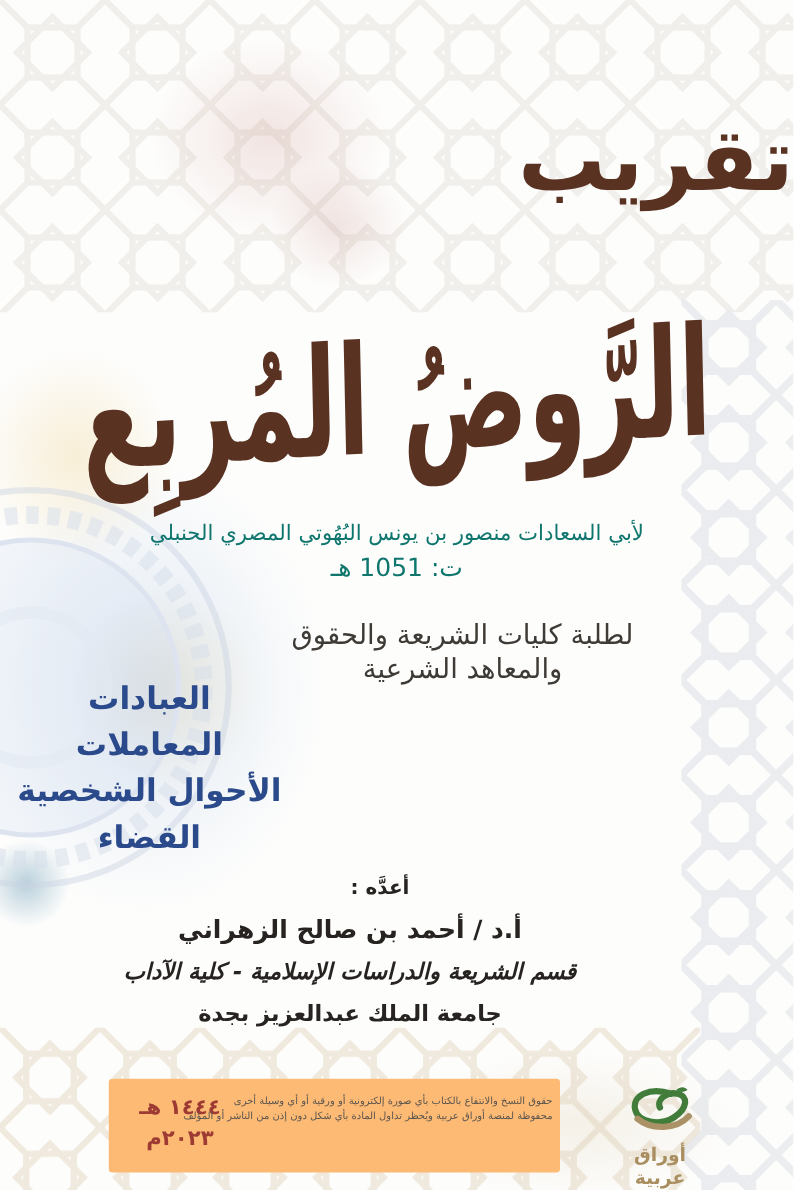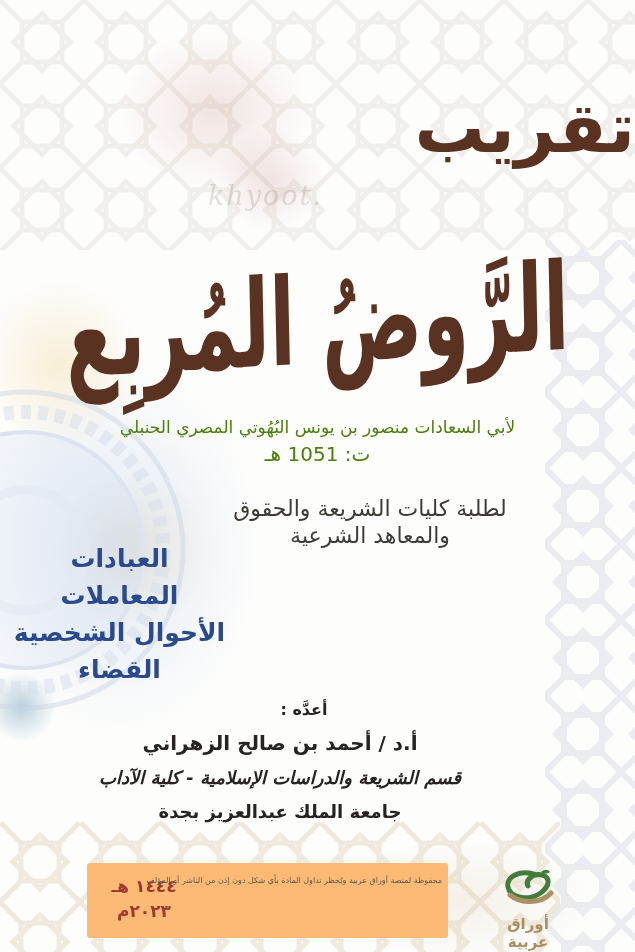--- a/index.html
+++ b/index.html
@@ -64,21 +64,21 @@
     color: #5a3222;
     transform: scaleY(1.55) scaleX(.96) rotate(-2deg);
     transform-origin: center;
     margin-top: 48px;
     white-space: nowrap;
   }
 
   .author-block {
     position: absolute; left: 0; top: 414px; width: 635px;
     text-align: center;
-    color: #4d7c0f;
+    color: #0f766e;
   }
   .author-line { font-size: 17px; line-height: 1.55; }
   .death-year  { font-size: 20px; line-height: 1.4; }
 
   .audience-block {
     position: absolute; left: 230px; top: 496px; width: 280px;
     text-align: center;
     color: #3e3a35;
     font-size: 22px;
     line-height: 1.22;
@@ -199,21 +199,20 @@
   <div class="blob blob-teal"></div>
   <div class="blob blob-beige"></div>
 
   <svg class="medallion" width="330" height="350" xmlns="http://www.w3.org/2000/svg">
     <circle cx="150" cy="175" r="158" fill="none" stroke="#c9d2e2" stroke-width="5" opacity=".45"></circle>
     <circle cx="150" cy="175" r="138" fill="none" stroke="#d6dde9" stroke-width="14" opacity=".5" stroke-dasharray="10 7"></circle>
     <circle cx="150" cy="175" r="118" fill="rgba(206,220,240,.22)" stroke="#dde4ef" stroke-width="4"></circle>
     <circle cx="150" cy="175" r="60" fill="none" stroke="#e3e9f2" stroke-width="10" opacity=".6"></circle>
   </svg>
 
-  <div class="watermark">khyoot.</div>
 
   <div class="series-title rtl">تقريب</div>
 
   <div class="main-title-wrap">
     <span class="main-title rtl">الرَّوضُ المُربِع</span>
   </div>
 
   <div class="author-block rtl">
     <div class="author-line">لأبي السعادات منصور بن يونس البُهُوتي المصري الحنبلي</div>
     <div class="death-year">ت: 1051 هـ</div>
@@ -237,20 +236,21 @@
     <div class="prepared-department">قسم الشريعة والدراسات الإسلامية - كلية الآداب</div>
     <div class="prepared-university">جامعة الملك عبدالعزيز بجدة</div>
   </div>
 
   <div class="footer-band">
     <div class="footer-dates rtl">
       <div>١٤٤٤ هـ</div>
       <div>٢٠٢٣م</div>
     </div>
     <div class="footer-pub rtl">
+      <div class="rights-line">حقوق النسخ والانتفاع بالكتاب بأي صورة إلكترونية أو ورقية أو أي وسيلة أخرى</div>
       <div class="rights-line">محفوظة لمنصة أوراق عربية ويُحظر تداول المادة بأي شكل دون إذن من الناشر أو المؤلف</div>
     </div>
   </div>
 
   <div class="publisher-logo">
     <svg width="62" height="42" viewBox="0 0 62 42" xmlns="http://www.w3.org/2000/svg">
       <path d="M40 7 C22 1 9 9 11 19 C13 30 31 33 42 26 C53 19 54 9 45 7 C36 5 28 12 31 18" fill="none" stroke="#417c3b" stroke-width="5" stroke-linecap="round"></path>
       <path d="M13 27 C24 36 44 36 54 25" fill="none" stroke="#ab9266" stroke-width="5" stroke-linecap="round"></path>
       <path d="M44 4 C47 1 51 1 53 4 C50 6 46 6 44 4 Z" fill="#417c3b"></path>
     </svg>

